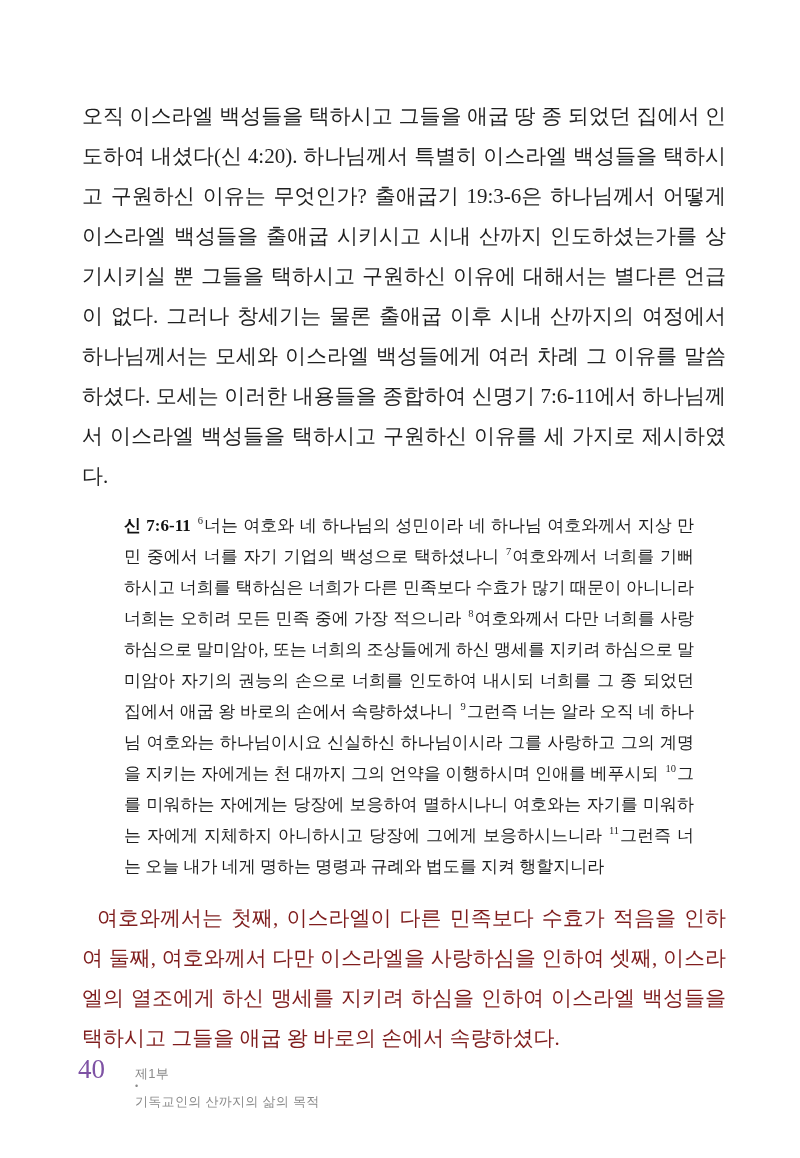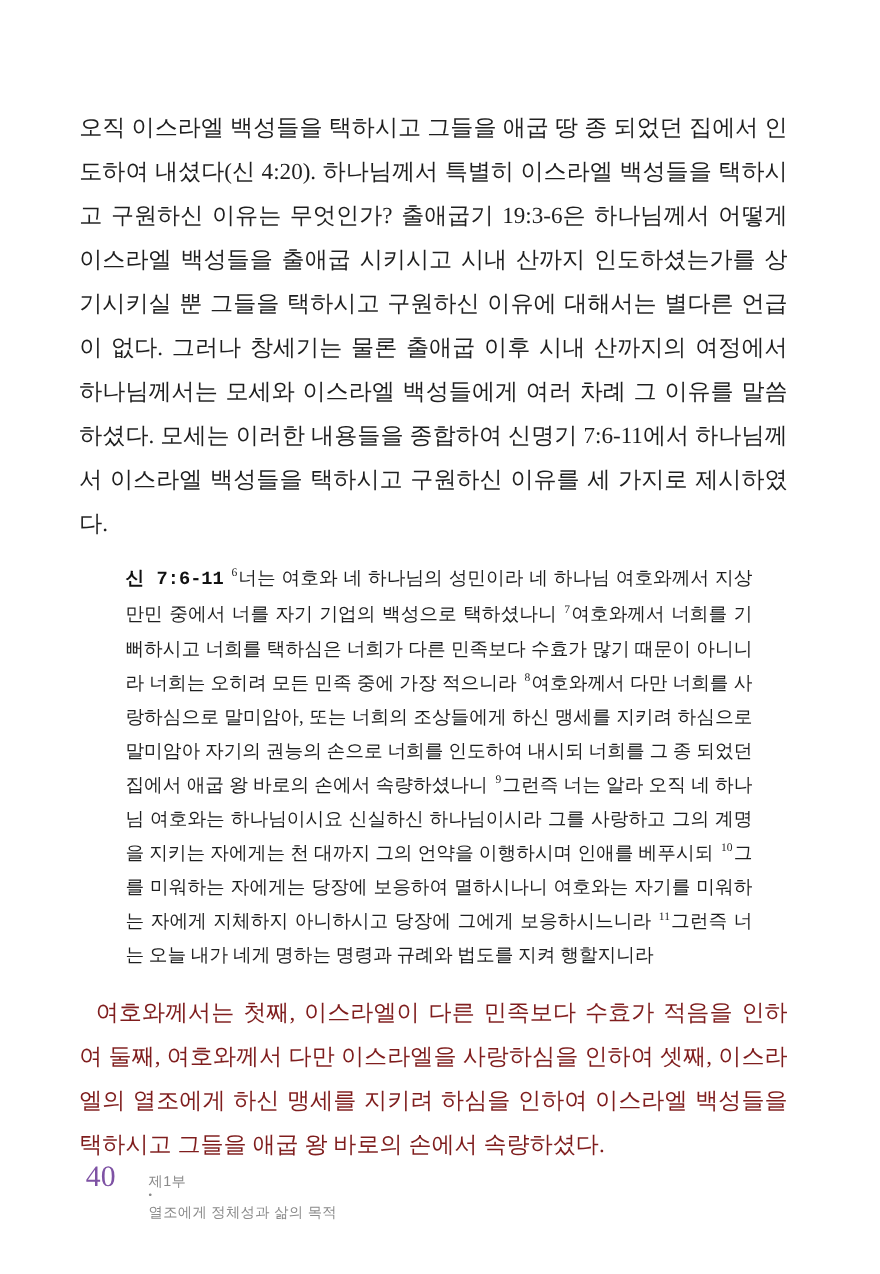--- a/index.html
+++ b/index.html
@@ -10,21 +10,21 @@
   .page {
     position: relative;
     width: 800px;
     height: 1158px;
     background: #ffffff;
     overflow: hidden;
     font-family: "Liberation Serif", "DejaVu Serif", serif;
   }
   .content {
     position: absolute;
-    left: 72px;
+    left: 82px;
     top: 96px;
     width: 644px;
   }
   .body-para {
     margin: 0;
     font-size: 21px;
     line-height: 40px;
     color: #1f1f1f;
     text-align: justify;
     word-break: normal;
@@ -41,21 +41,21 @@
   .scripture-quote p {
     margin: 0;
     font-size: 17px;
     line-height: 31px;
     color: #262626;
     text-align: justify;
     word-break: normal;
     overflow-wrap: break-word;
   }
   .scripture-ref {
-    font-family: Liberation Mono, monospace;
+    font-family: Liberation Serif, serif;
     font-weight: bold;
     font-size: 17px;
     color: #111111;
   }
   .verse-num {
     font-size: 10.5px;
     line-height: 0;
     vertical-align: baseline;
     position: relative;
     top: -7px;
@@ -107,17 +107,17 @@
 
     <p class="body-para second" style="color: #7f1d1d;">여호와께서는 첫째, 이스라엘이 다른 민족보다 수효가 적음을 인하여 둘째, 여호와께서 다만 이스라엘을 사랑하심을 인하여 셋째, 이스라엘의 열조에게 하신 맹세를 지키려 하심을 인하여 이스라엘 백성들을 택하시고 그들을 애굽 왕 바로의 손에서 속량하셨다.</p>
 
   </div>
 
   <div class="footer">
     <span class="page-number" style="color: rgb(126, 82, 164);">40</span>
     <span class="footer-meta" style="color: rgb(138, 138, 138); flex-direction: column;">
       <span>제1부</span>
       <span class="footer-sep">•</span>
-      <span>열조에게 정체성과 삶의 목적</span>
+      <span>기독교인의 산까지의 삶의 목적</span>
     </span>
   </div>
 
 </div>
 
 </body></html>

